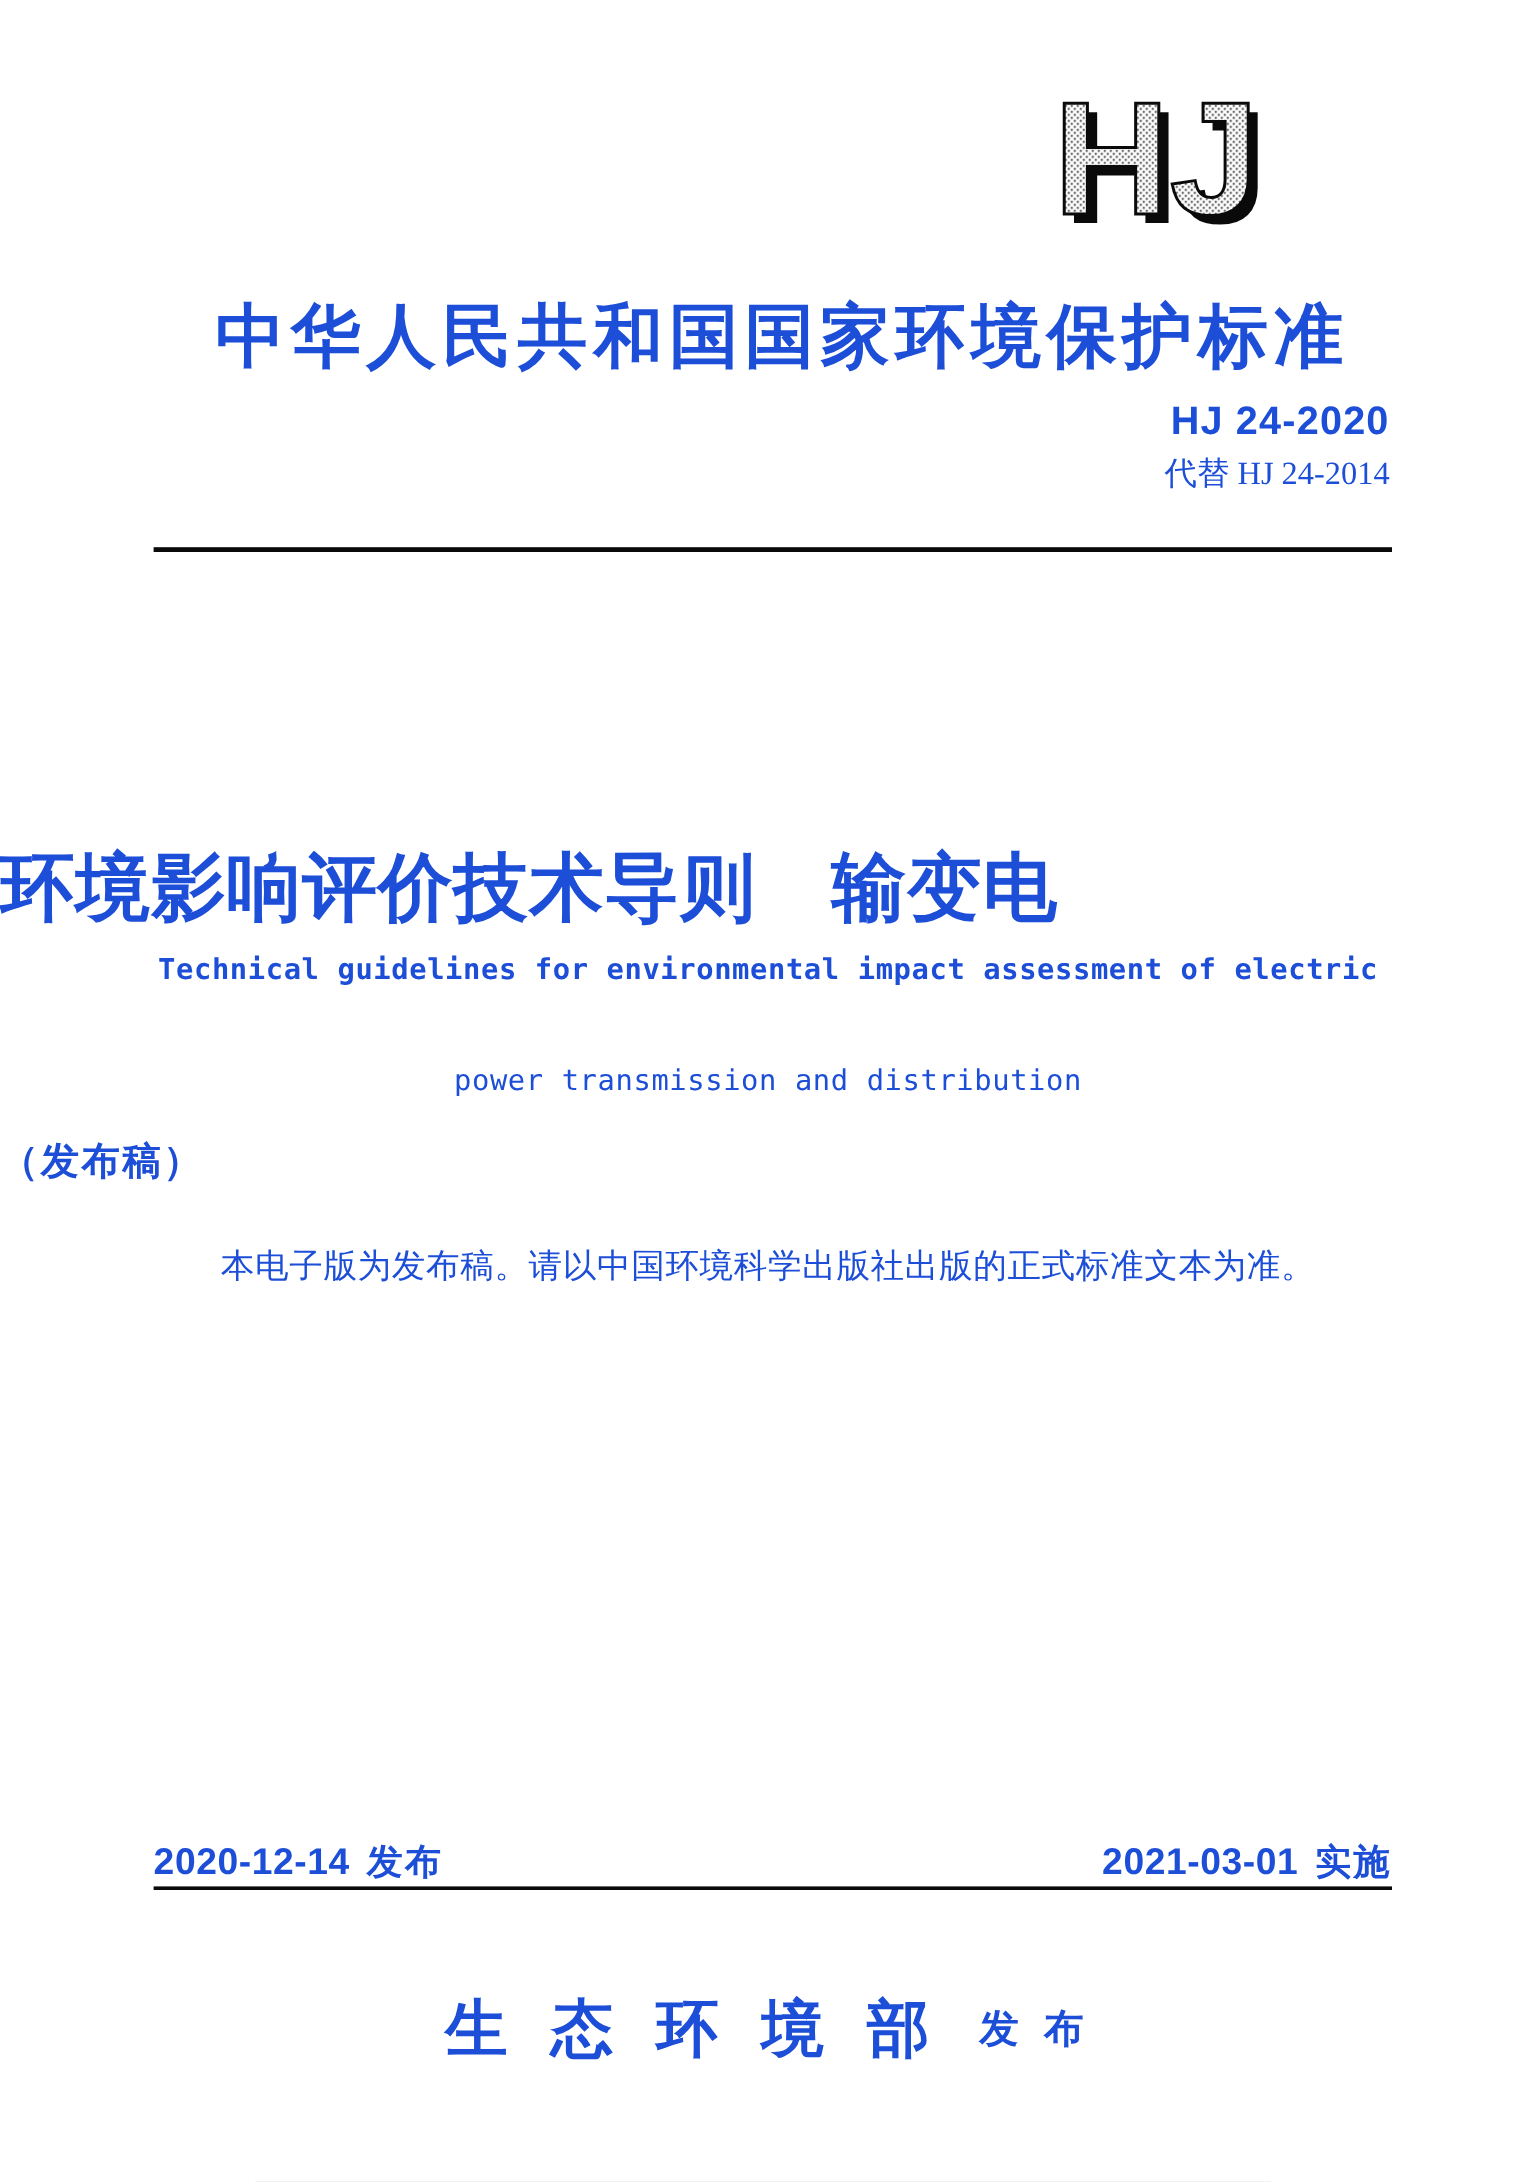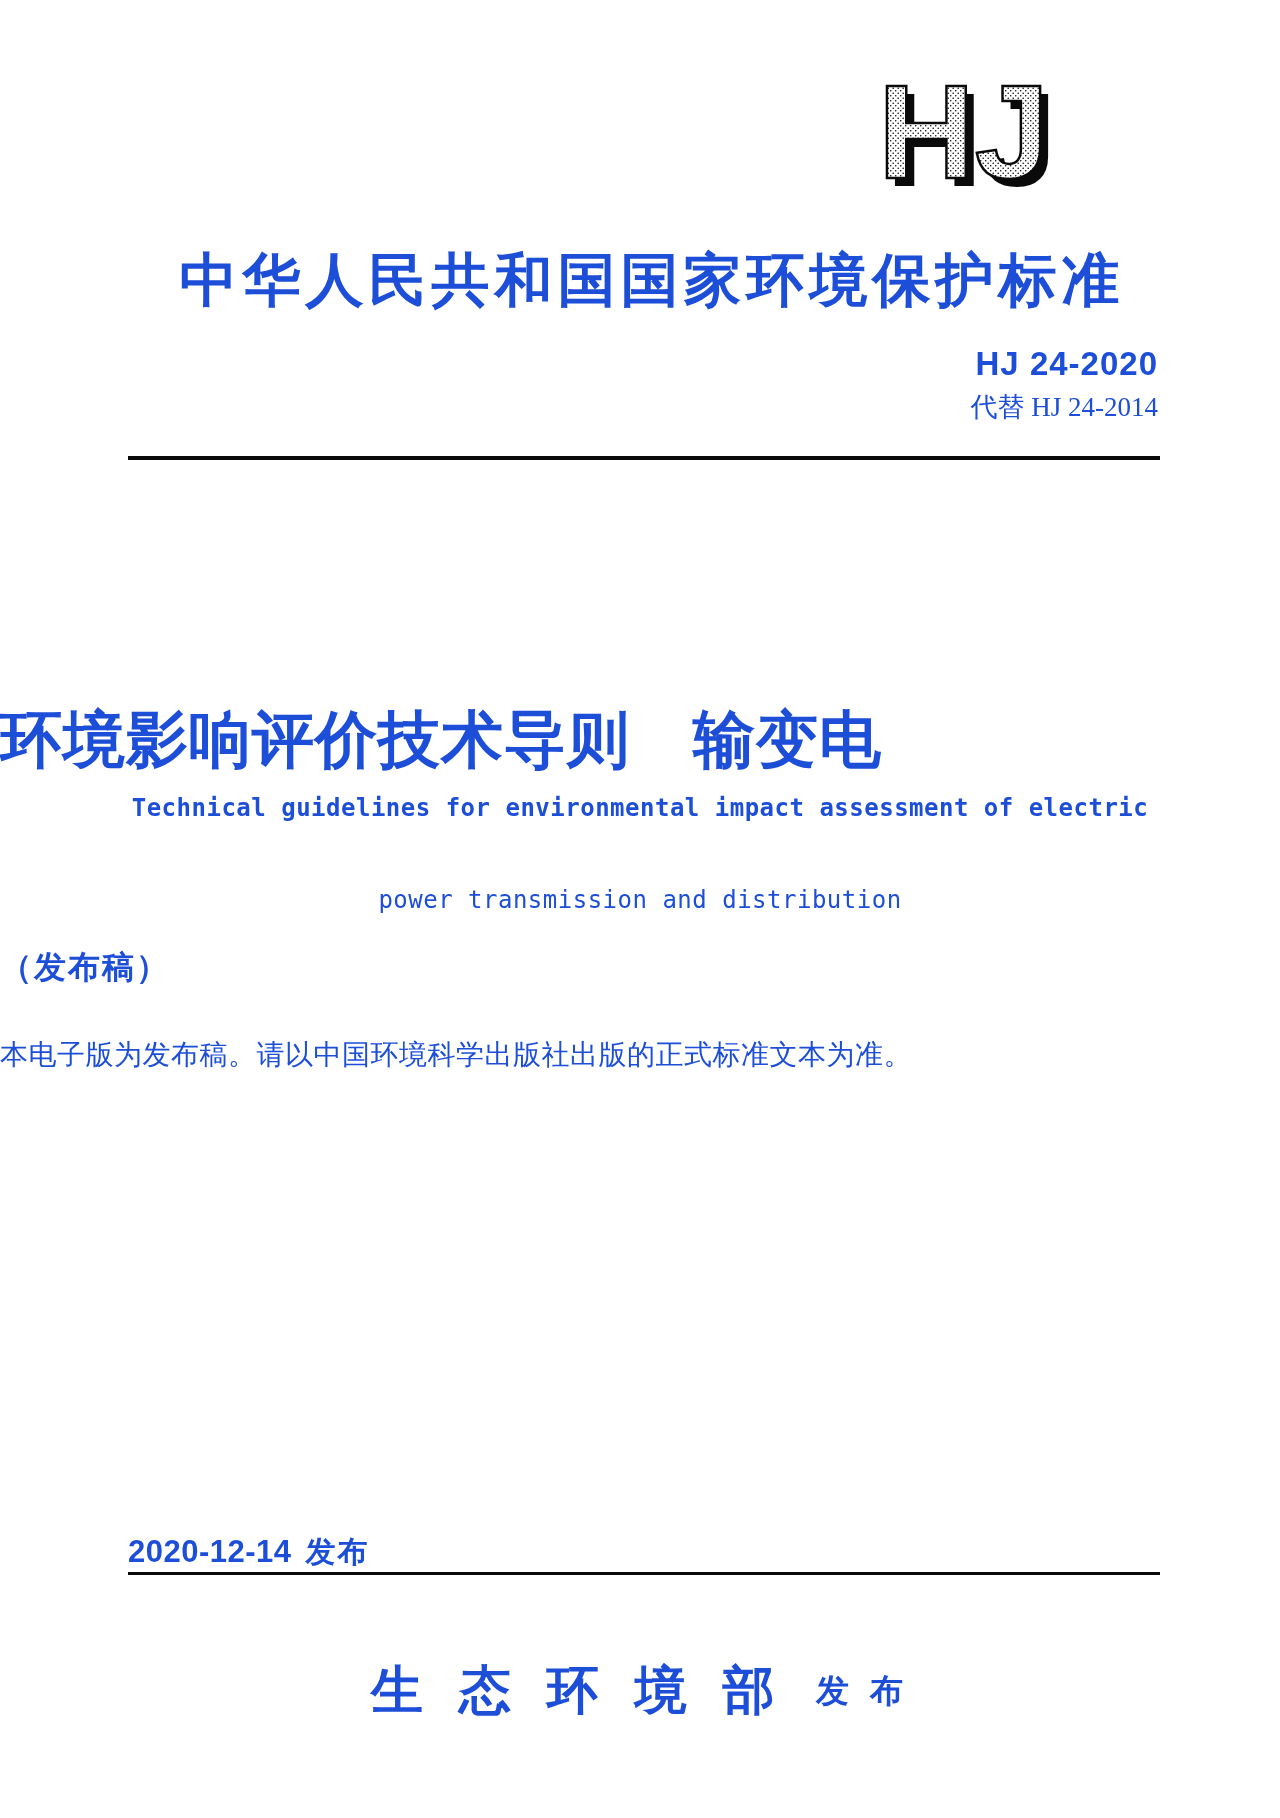--- a/index.html
+++ b/index.html
@@ -30,21 +30,21 @@
     text-align: center;
     font-size: 58px;
     font-weight: bold;
     letter-spacing: 5px;
     white-space: nowrap;
     padding-left: 12px;
   }
 
   .std-no-block {
     position: absolute;
-    top: 345px;
+    top: 332px;
     right: 122px;
     text-align: right;
   }
   .std-no {
     font-size: 33px;
     font-weight: bold;
     letter-spacing: 1px;
     white-space: nowrap;
   }
   .std-replaces {
@@ -106,21 +106,21 @@
     font-size: 32px;
     font-weight: bold;
     letter-spacing: 2px;
   }
 
   .notice {
     position: absolute;
     top: 1036px;
     left: 0;
     width: 100%;
-    text-align: left;
+    text-align: center;
     font-size: 28px;
     letter-spacing: 0.5px;
     white-space: nowrap;
   }
 
   .dates-row {
     position: absolute;
     top: 1532px;
     left: 128px;
     width: 1032px;
@@ -205,20 +205,24 @@
 
   <div class="draft-label sans">（发布稿）</div>
 
   <div class="notice serif">本电子版为发布稿。请以中国环境科学出版社出版的正式标准文本为准。</div>
 
   <div class="dates-row">
     <div class="date-item">
       <span class="date-value sans">2020-12-14</span>
       <span class="date-label sans">发布</span>
     </div>
+    <div class="date-item">
+      <span class="date-value sans">2021-03-01</span>
+      <span class="date-label sans">实施</span>
+    </div>
   </div>
 
   <div class="rule-bottom"></div>
 
   <div class="issuer-row">
     <span class="issuer-name serif">生 态 环 境 部</span>
     <span class="issuer-action sans">发 布</span>
   </div>
 
 </div>

